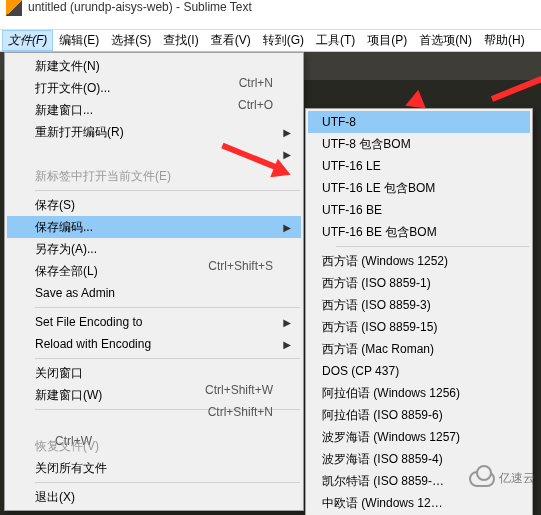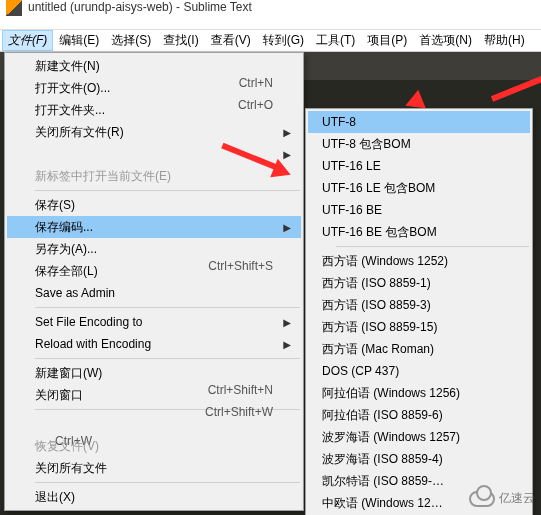--- a/index.html
+++ b/index.html
@@ -33,21 +33,21 @@
   .sub .item:last-child .label { overflow: hidden; text-overflow: clip; }
 
   .annot-arrow { position: absolute; pointer-events: none; }
   .annot-arrow.a1 { top: 165px; left: 218px; }
   .annot-arrow.a2 { top: 96px; left: 436px; }
   .arrow-body { width: 60px; height: 6px; background: #ff2a2a; transform: rotate(22deg); transform-origin: right center; }
   .arrow-head { width: 0; height: 0; border-left: 18px solid #ff2a2a; border-top: 10px solid transparent; border-bottom: 10px solid transparent; position: absolute; right: -14px; top: -7px; transform: rotate(22deg); transform-origin: left center; }
   .annot-arrow.a2 .arrow-body { transform: rotate(158deg); width: 56px; }
   .annot-arrow.a2 .arrow-head { transform: rotate(158deg); right: 52px; }
 
-  .watermark { position: absolute; right: 6px; bottom: 8px; display: flex; align-items: center; gap: 4px; color: #666; font-size: 13px; opacity: .85; }
+  .watermark { position: absolute; right: 6px; bottom: 28px; display: flex; align-items: center; gap: 4px; color: #666; font-size: 13px; opacity: .85; }
   .watermark .cloud { width: 26px; height: 16px; border: 2px solid #888; border-radius: 10px; position: relative; }
   .watermark .cloud::before { content: ""; position: absolute; width: 12px; height: 12px; border: 2px solid #888; border-radius: 50%; top: -8px; left: 5px; background: #f0f0f0; }
 </style>
 </head>
 <body>
 
 <div class="titlebar">
   <div class="app-icon"></div>
   <div class="title">untitled (urundp-aisys-web) - Sublime Text</div>
 </div>
@@ -71,24 +71,24 @@
 <div class="dropdown main" id="file-menu">
     <div class="item">
       <span class="label">新建文件(N)</span>
       <span class="shortcut">Ctrl+N</span>
     </div>
     <div class="item">
       <span class="label">打开文件(O)...</span>
       <span class="shortcut">Ctrl+O</span>
     </div>
     <div class="item">
-      <span class="label">打开文件夹...</span>
-    </div>
-    <div class="item">
-      <span class="label">关闭所有文件(R)</span>
+      <span class="label">新建窗口...</span>
+    </div>
+    <div class="item">
+      <span class="label">重新打开编码(R)</span>
       <span class="arrow">▶</span>
     </div>
     <div class="item">
       <span class="arrow">▶</span>
     </div>
     <div class="item disabled">
       <span class="label">新标签中打开当前文件(E)</span>
     </div>
     <div class="sep"></div>
     <div class="item">
@@ -113,26 +113,26 @@
     <div class="item">
       <span class="label">Set File Encoding to</span>
       <span class="arrow">▶</span>
     </div>
     <div class="item">
       <span class="label">Reload with Encoding</span>
       <span class="arrow">▶</span>
     </div>
     <div class="sep"></div>
     <div class="item">
+      <span class="label">关闭窗口</span>
+      <span class="shortcut">Ctrl+Shift+W</span>
+    </div>
+    <div class="item">
       <span class="label">新建窗口(W)</span>
       <span class="shortcut">Ctrl+Shift+N</span>
-    </div>
-    <div class="item">
-      <span class="label">关闭窗口</span>
-      <span class="shortcut">Ctrl+Shift+W</span>
     </div>
     <div class="sep"></div>
     <div class="item">
       <span class="shortcut">Ctrl+W</span>
     </div>
     <div class="item disabled">
       <span class="label">恢复文件(V)</span>
     </div>
     <div class="item">
       <span class="label">关闭所有文件</span>

